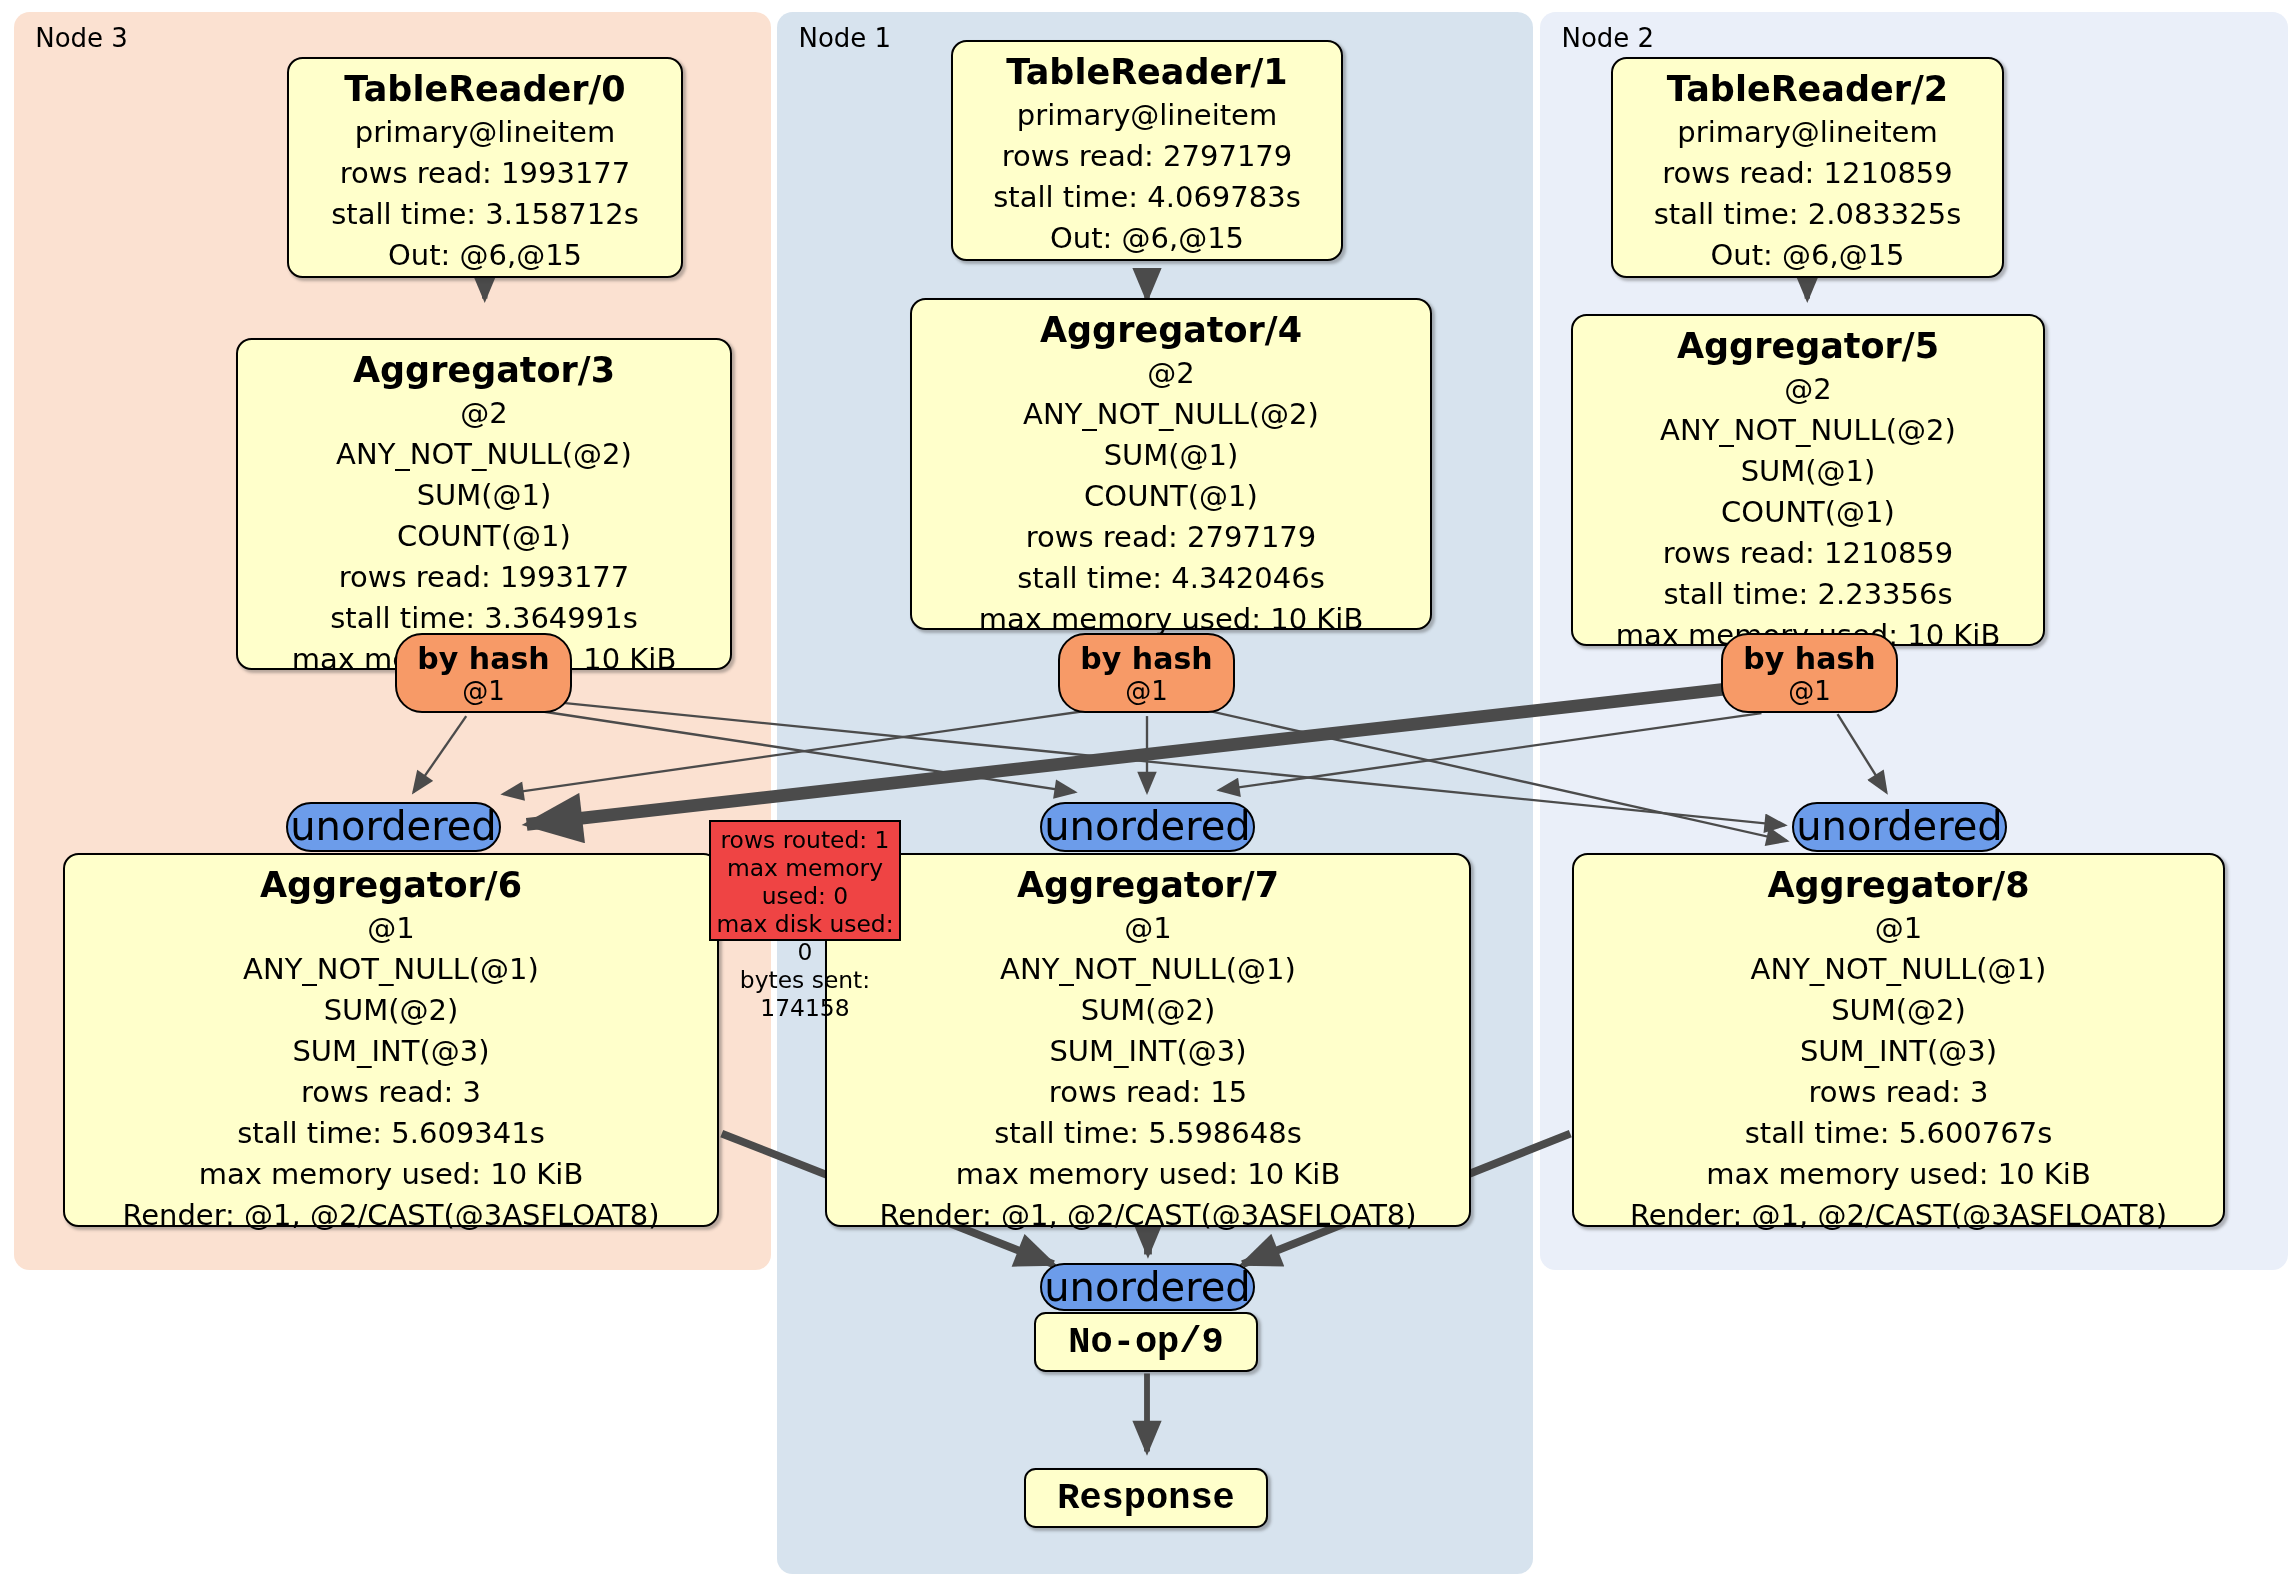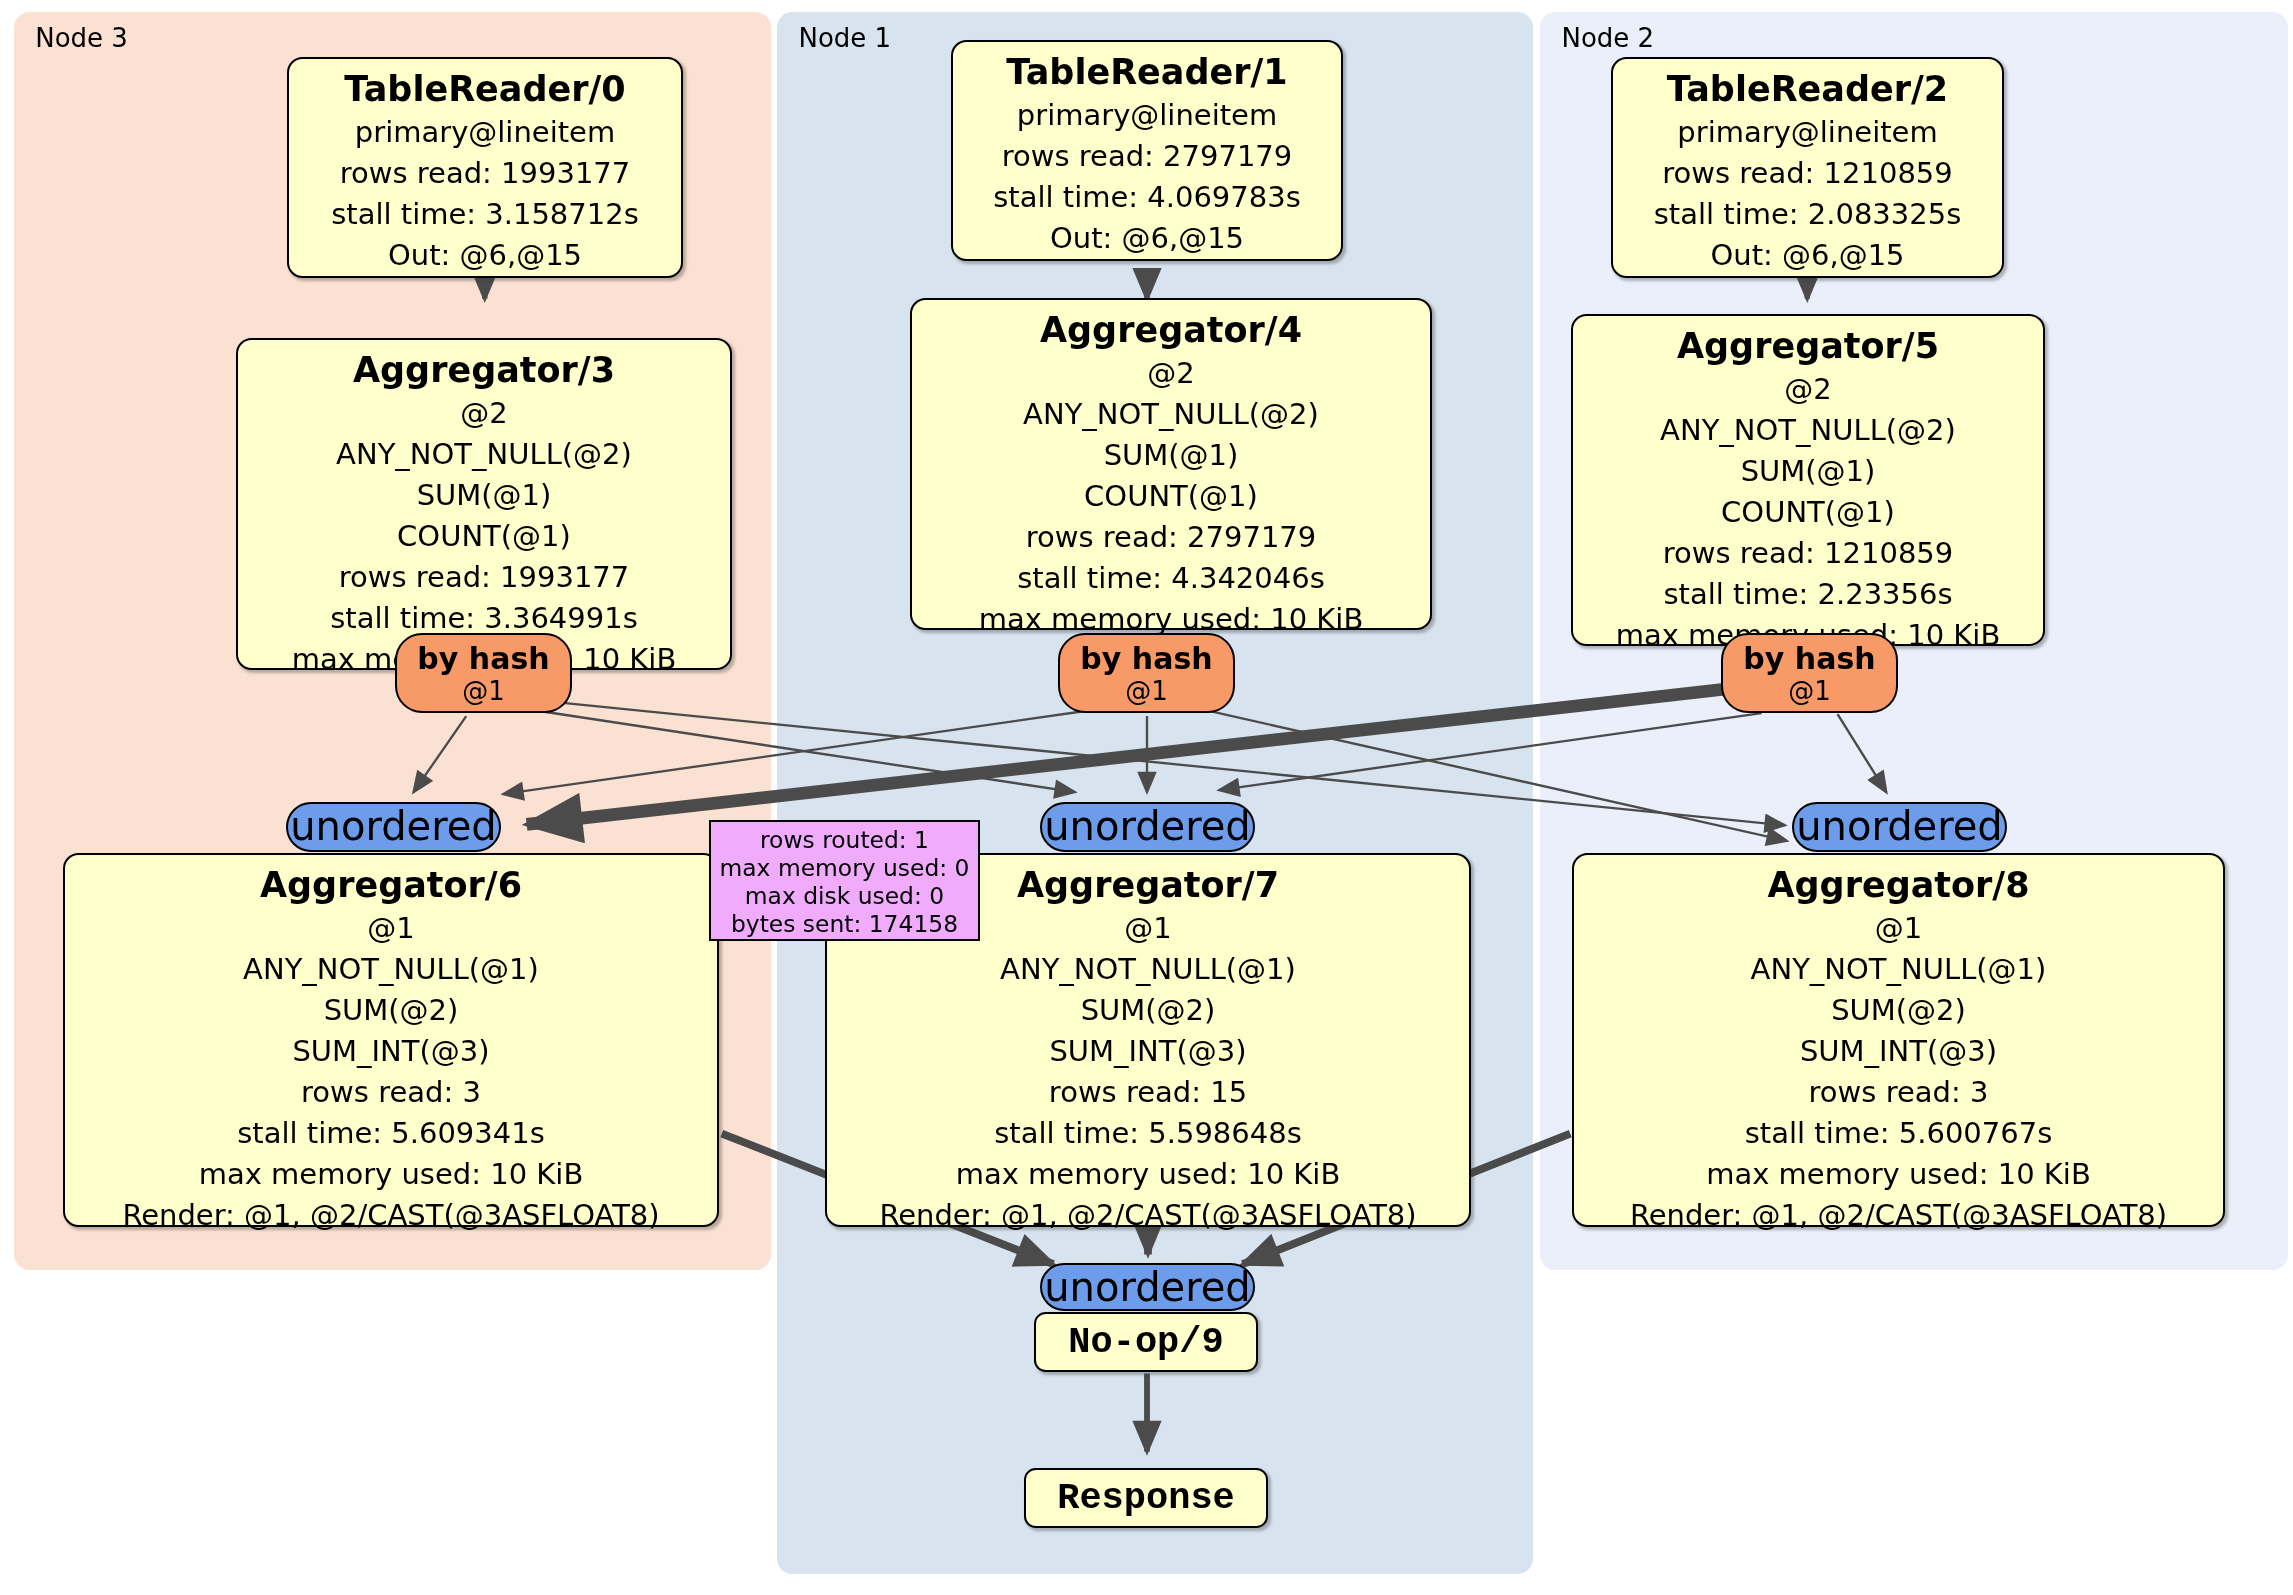--- a/index.html
+++ b/index.html
@@ -38,21 +38,21 @@
   .router-label{font-size:30px;font-weight:bold;line-height:37px;}
   .router-key{font-size:26px;line-height:29px;}
   
   .stream{
     position:absolute;width:215px;height:50px;background:#6c9cea;border:2.9px solid #000;
     border-radius:25px;z-index:3;text-align:center;box-sizing:border-box;
     font-size:40px;font-weight:normal;line-height:45px;
   }
   
   .tooltip{
-    position:absolute;left:709px;top:820px;width:271px;height:121px;background:#f0abfc;
+    position:absolute;left:709px;top:820px;width:192px;height:121px;background:#ef4444;
     border:2.9px solid #000;z-index:6;text-align:center;box-sizing:border-box;padding-top:3.9px;
   }
   .tooltip .tline{font-size:23.4px;line-height:28px;}
 </style>
 </head>
 <body>
 
 <div class="stage">
 
   <div class="panel panel-node3">

